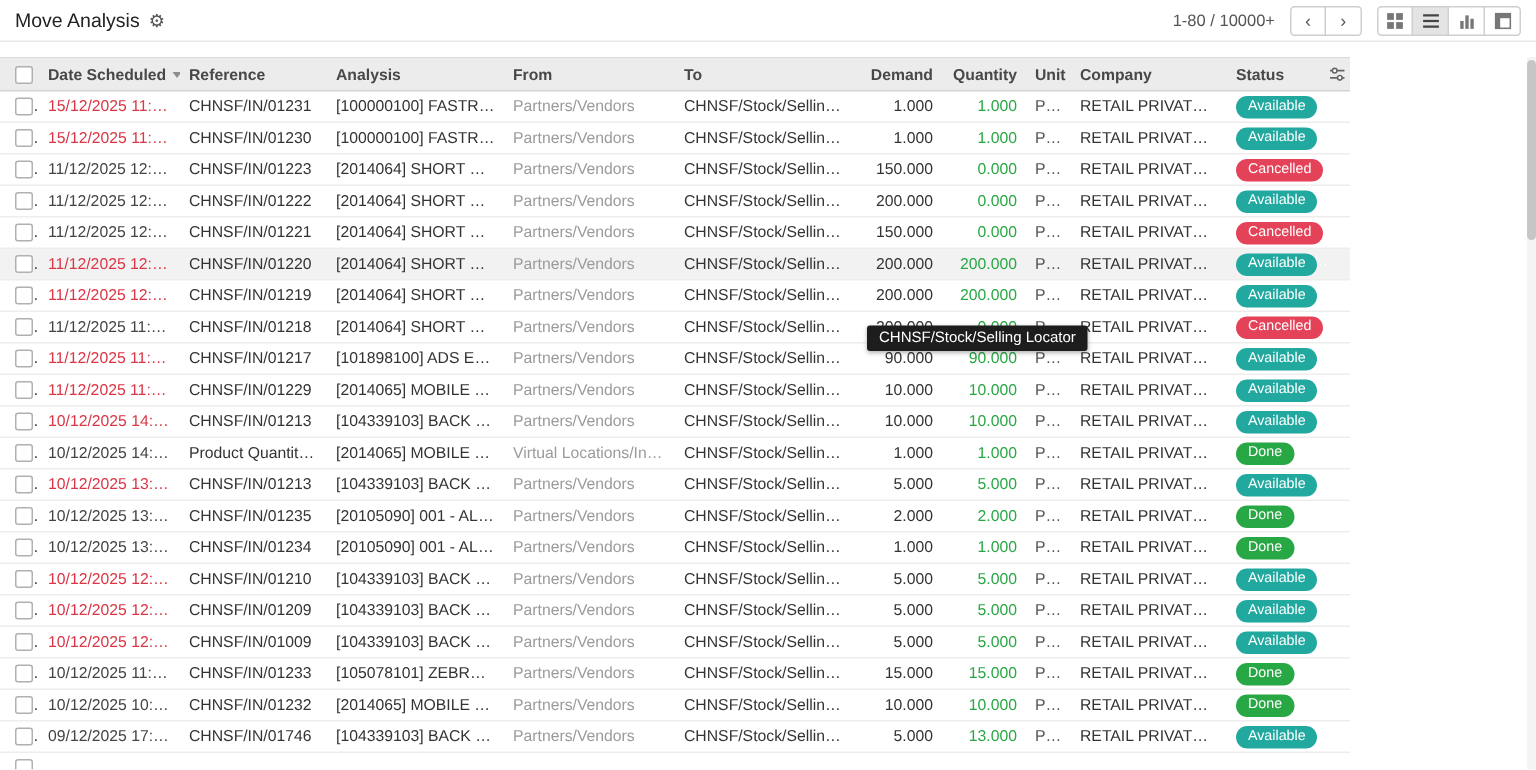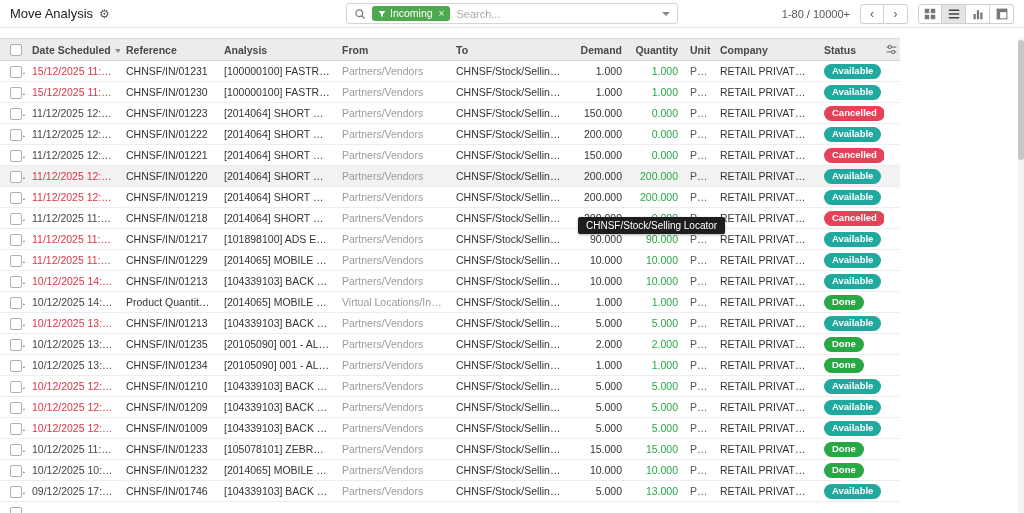--- a/index.html
+++ b/index.html
@@ -98,21 +98,21 @@
     display: inline-block; width: 12px; height: 12px; border: 1px solid #b0b0b0;
     border-radius: 2px; background: #fff; vertical-align: middle; cursor: pointer;
   }
   td.c-date { color: #444; }
   td.c-date.late { color: var(--late-red); }
   td.c-from { color: #9b9b9b; }
   td.c-qty { color: var(--qty-green); }
   td.c-unit { color: #555; }
   .badge {
     display: inline-block; padding: 1px 8px 2px; border-radius: 10px;
-    color: #fff; font-size: 9.5px; font-weight: 700; line-height: 12px;
+    color: #fff; font-size: 9.5px; font-weight: 400; line-height: 12px;
   }
   .badge.available { background: var(--badge-available); }
   .badge.done      { background: var(--badge-done); }
   .badge.cancelled { background: var(--badge-cancelled); }
   tr.partial td { border-bottom: none; }
 
   
   .tooltip {
     position: absolute; left: 578px; top: 189px; z-index: 20;
     background: #1d1d1d; color: #fff; font-size: 10px; padding: 3px 8px;
@@ -133,39 +133,20 @@
 </style>
 </head>
 <body>
 
 <div class="topbar">
   <div class="tb-left">
     <span class="app-title">Move Analysis</span>
     <span class="gear">⚙</span>
   </div>
 
-  <div class="searchbox">
-    <span>
-      <svg width="12" height="12" viewBox="0 0 16 16">
-          <circle cx="7" cy="7" r="4.5" fill="none" stroke="#777" stroke-width="1.6"></circle>
-          <line x1="10.6" y1="10.6" x2="14" y2="14" stroke="#777" stroke-width="1.6"></line>
-        </svg>
-    </span>
-    <span class="facet">
-      <span>
-        <svg width="8" height="8" viewBox="0 0 16 16">
-            <path d="M1 2h14L10 8v6l-4-2V8L1 2z" fill="#ffffff"></path>
-          </svg>
-      </span>
-      <span>Incoming</span>
-      <span class="facet-x">×</span>
-    </span>
-    <span class="search-placeholder">Search...</span>
-    <span class="caret-down"></span>
-  </div>
 
   <div class="tb-right">
     <span class="pager-text">1-80 / 10000+</span>
     <span class="btn-group">
       <button>‹</button>
       <button>›</button>
     </span>
     <span class="btn-group">
       <button>
         <svg width="12" height="12" viewBox="0 0 16 16" fill="#777">

